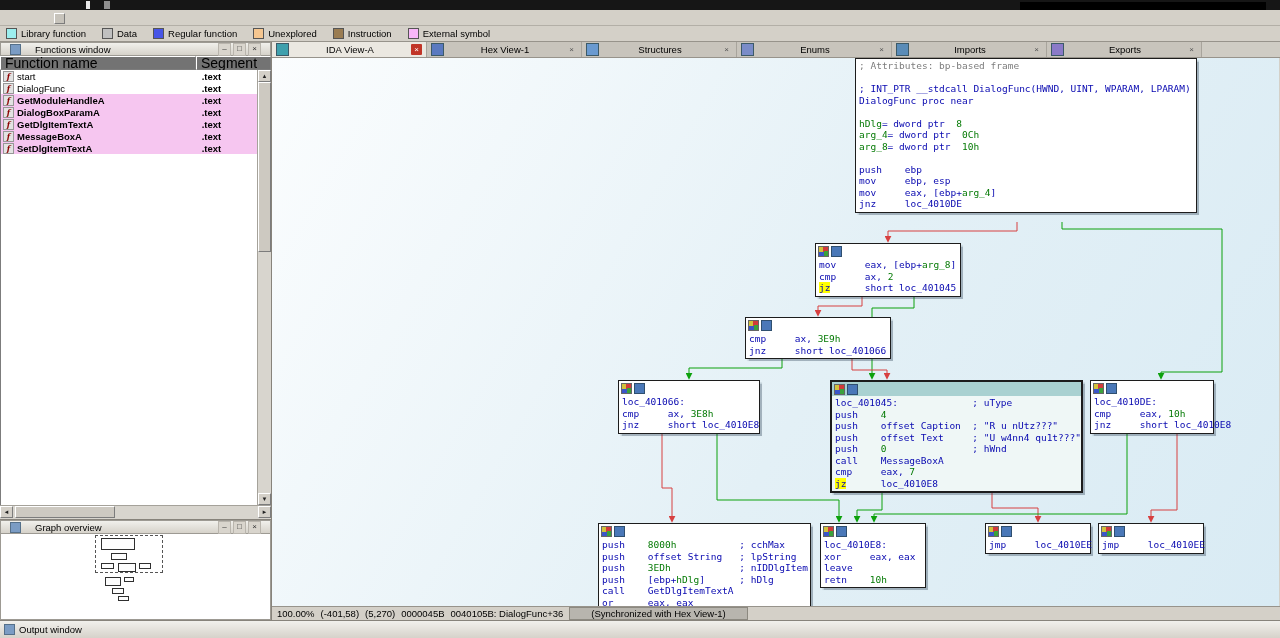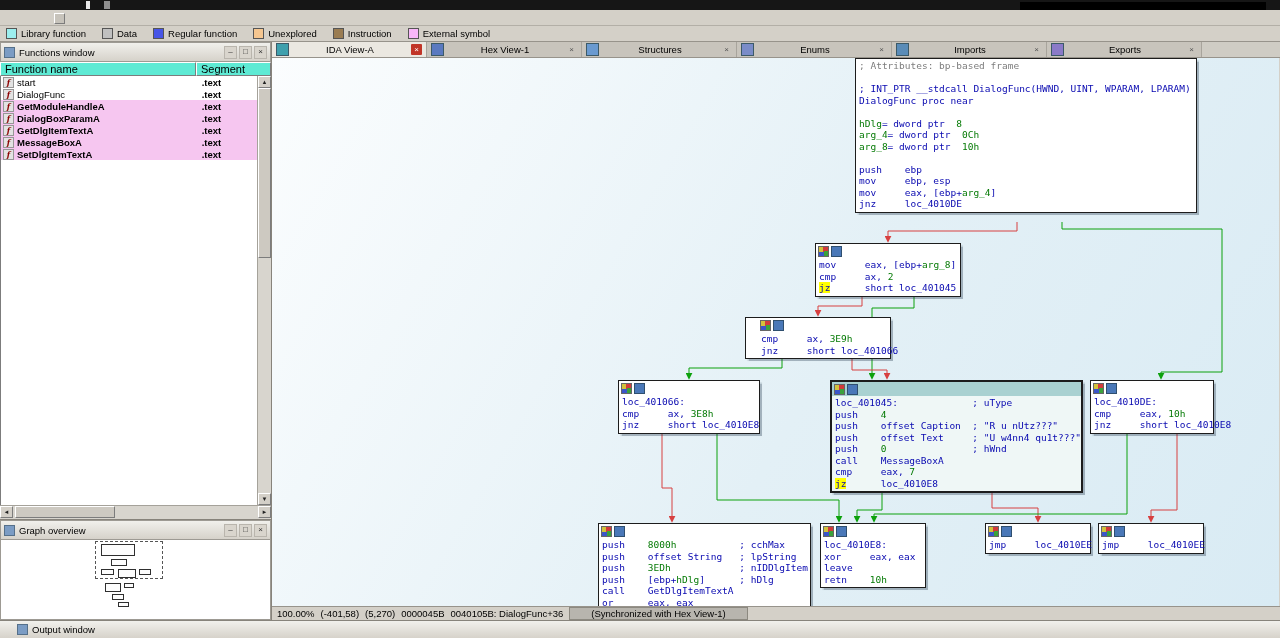--- a/index.html
+++ b/index.html
@@ -15,28 +15,28 @@
   .tb-btn{position:absolute;left:54px;top:3px;width:9px;height:9px;background:#c7c3bb;border:1px solid;border-color:#fff #7c7c7c #7c7c7c #fff;}
   .legendbar{position:absolute;top:26px;left:0;width:1280px;height:16px;background:#d4d0c8;border-bottom:1px solid #97938b;box-sizing:border-box;display:flex;align-items:center;gap:16px;padding-left:6px;}
   .legend-item{display:flex;align-items:center;gap:4px;font-size:9.5px;}
   .legend-swatch{width:9px;height:9px;border:1px solid #555;}
 
   
   .main{position:absolute;top:42px;left:0;width:1280px;height:578px;display:flex;}
   .left-col{width:272px;display:flex;flex-direction:column;background:#d4d0c8;border-right:1px solid #87837b;box-sizing:border-box;}
   .right-col{flex:1;display:flex;flex-direction:column;min-width:0;}
 
-  .panel-title{height:20px;background:linear-gradient(#f1f0ec,#d6d2ca);border:1px solid #9d9a93;display:flex;align-items:center;gap:4px;padding:0 3px;font-size:9.5px;box-sizing:border-box;}
+  .panel-title{height:14px;background:linear-gradient(#f1f0ec,#d6d2ca);border:1px solid #9d9a93;display:flex;align-items:center;gap:14px;padding:0 9px;font-size:9.5px;box-sizing:border-box;}
   .panel-icon{width:9px;height:9px;border:1px solid #55708a;background:#7b9cc4;flex:0 0 auto;}
   .panel-title-text{white-space:nowrap;}
   .panel-buttons{margin-left:auto;display:flex;gap:2px;}
   .pbtn{width:11px;height:11px;font-size:8px;line-height:10px;text-align:center;color:#333;border:1px solid #b9b5ad;background:#d9d5cd;}
 
   .functions-panel{height:478px;display:flex;flex-direction:column;box-sizing:border-box;}
-  .fn-header{display:flex;height:14px;font-size:11px;background:#5eead4;}
+  .fn-header{display:flex;height:14px;font-size:14px;background:#737373;}
   .fn-h1,.fn-h2{border:1px solid;border-color:#fff #7c7c7c #7c7c7c #fff;padding:0 4px;box-sizing:border-box;line-height:12px;}
   .fn-h1{width:196px;}
   .fn-h2{flex:1;}
   .fn-bodywrap{flex:1;display:flex;min-height:0;border-left:1px solid #7c7c7c;}
   .fn-rows{flex:1;background:#fff;overflow:hidden;}
   .fn-row{display:flex;align-items:center;height:12px;font-size:9.5px;gap:3px;padding-left:2px;white-space:nowrap;}
   .fn-row.lib{background:#f6c6f0;font-weight:bold;}
   .f-icon{width:9px;height:9px;flex:0 0 auto;background:#e3e3e3;border:1px solid #979797;color:#8b0000;font:italic bold 8px "DejaVu Serif",serif;line-height:8px;text-align:center;}
   .fn-name{width:184px;overflow:hidden;}
   .fn-seg{width:56px;font-weight:bold;}
@@ -84,21 +84,21 @@
   .block-body{padding:1px 3px 2px 3px;}
   .bline{white-space:pre;line-height:11.5px;min-height:11.5px;}
   .tk-a{color:#0808b0;margin-top:36px;}
   .tk-n{color:#057a05;}
   .tk-c{color:#7d7d7d;}
   .tk-ah{color:#0808b0;background:#ffff00;}
 
   
   .statusbar{height:14px;display:flex;align-items:center;font-size:9.5px;background:#d4d0c8;border-top:1px solid #97938b;box-sizing:border-box;padding-left:5px;gap:6px;white-space:nowrap;}
   .sb-sync{background:#b8b5ae;border:1px solid #8c8980;padding:0 21px;}
-  .outputbar{position:absolute;top:620px;left:0;width:1280px;height:18px;background:linear-gradient(#f1f0ec,#d6d2ca);border-top:1px solid #87837b;box-sizing:border-box;display:flex;align-items:center;gap:4px;padding-left:17px;font-size:9.5px;}
+  .outputbar{position:absolute;top:620px;left:0;width:1280px;height:18px;background:linear-gradient(#f1f0ec,#d6d2ca);border-top:1px solid #87837b;box-sizing:border-box;display:flex;align-items:center;gap:4px;padding-left:4px;font-size:9.5px;}
 </style>
 </head>
 <body>
 
 <div class="root">
 
   <div class="titlebar">
     <div class="tick t1"></div>
     <div class="tick t2"></div>
     <div class="dark-region"></div>
@@ -310,21 +310,21 @@
             <div class="block-titlebar">
               <span class="bicon1"></span>
               <span class="bicon2"></span>
             </div>
             <div class="block-body">
               <div class="bline"><span class="tk-a">mov     eax, [ebp+</span><span class="tk-n">arg_8</span><span class="tk-a">]</span></div>
               <div class="bline"><span class="tk-a">cmp     ax, </span><span class="tk-n">2</span></div>
               <div class="bline"><span class="tk-ah">jz</span><span class="tk-a">      short loc_401045</span></div>
             </div>
           </div>
-          <div class="gblock" style="left: 473px; top: 259px; width: 146px; padding-left: 12px;">
+          <div class="gblock" style="left: 473px; top: 259px; width: 146px;">
             <div class="block-titlebar">
               <span class="bicon1"></span>
               <span class="bicon2"></span>
             </div>
             <div class="block-body">
               <div class="bline"><span class="tk-a">cmp     ax, </span><span class="tk-n">3E9h</span></div>
               <div class="bline"><span class="tk-a">jnz     short loc_401066</span></div>
             </div>
           </div>
           <div class="gblock" style="left: 346px; top: 322px; width: 142px;">

